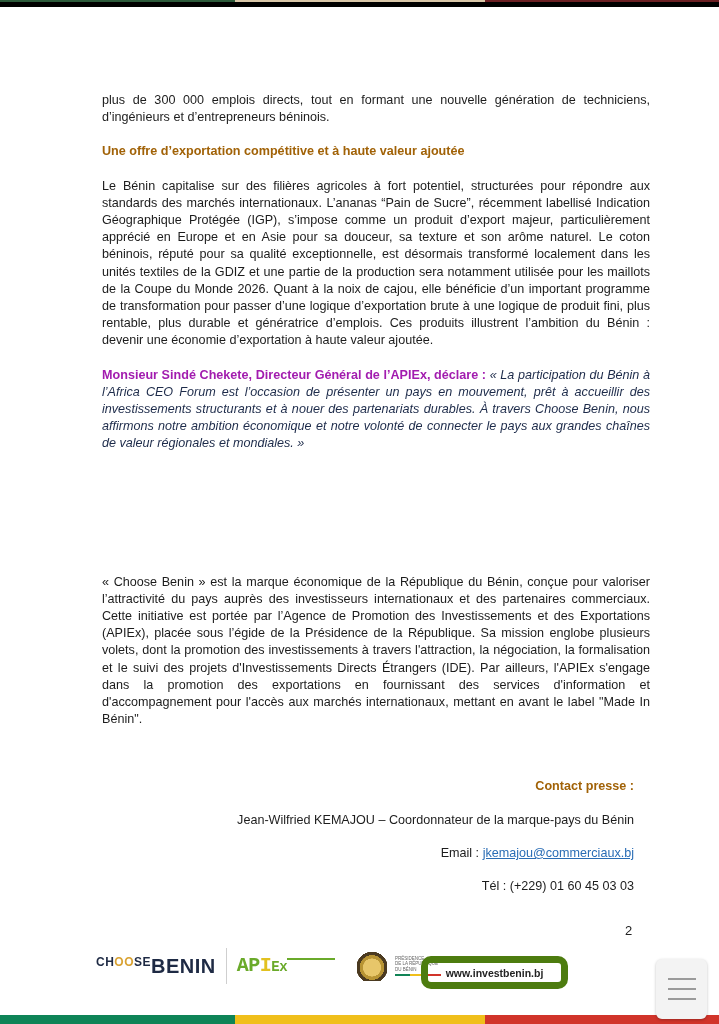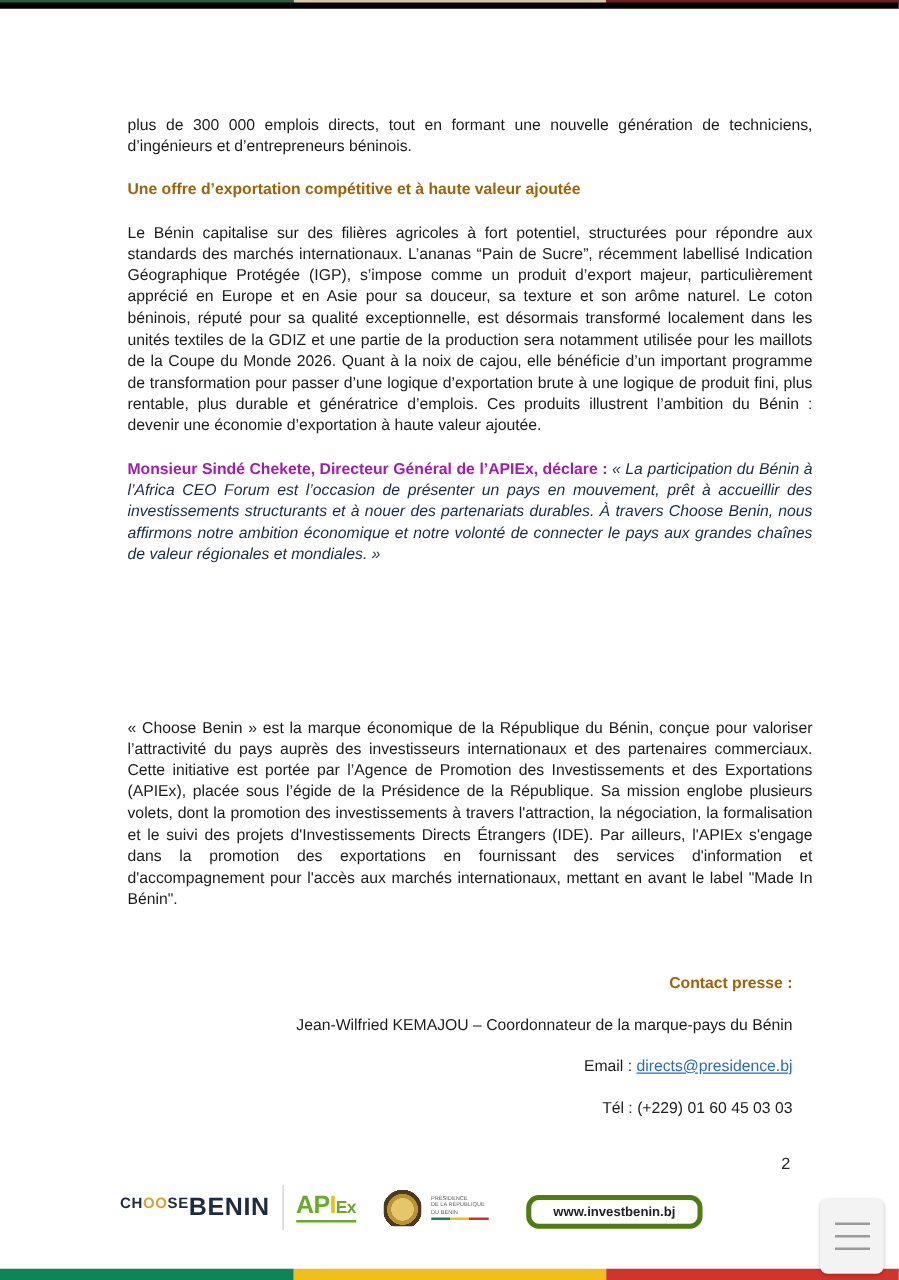--- a/index.html
+++ b/index.html
@@ -26,31 +26,31 @@
     .contact a { color: #2a6db5; text-decoration: underline; }
 
     .page-number { position: absolute; left: 625px; top: 923px; font-size: 13px; color: #222; }
 
     .logos { position: absolute; left: 96px; top: 948px; height: 36px; display: flex; align-items: center; }
     .choose { display: flex; flex-direction: row; line-height: 1; color: #1e2a44; font-weight: bold; }
     .choose .t1 { font-size: 12px; letter-spacing: 0.5px; }
     .choose .t1 .oo { color: #d9a232; }
     .choose .t2 { font-size: 20px; letter-spacing: 0.5px; }
     .vsep { width: 1px; height: 36px; background: #cfcfcf; margin: 0 10px 0 10px; }
-    .apiex { display: flex; flex-direction: column; align-items: flex-start; }
+    .apiex { display: flex; flex-direction: row; align-items: flex-start; font-family: Liberation Mono, monospace; }
     .apiex .word { font-size: 20px; font-weight: bold; color: #6aaa2a; letter-spacing: -0.5px; line-height: 1; }
     .apiex .word .one { color: #e2c120; }
     .apiex .word .ex { font-size: 14px; }
     .apiex .bar { width: 48px; height: 2px; background: #6aaa2a; margin-top: 2px; }
     .presid { display: flex; align-items: center; margin-left: 22px; }
     .crest { width: 30px; height: 30px; border-radius: 6px; background: radial-gradient(circle at 50% 55%, #e7c66a 0 40%, #b89434 41% 55%, #4b3a20 56% 70%, transparent 71%); }
     .presid-text { margin-left: 8px; display: flex; flex-direction: column; font-size: 4.5px; line-height: 5.5px; color: #666; text-transform: uppercase; }
     .presid-text .flag { height: 2px; width: 46px; margin-top: 2px; background: linear-gradient(90deg, #118456 0 33%, #f0bf1b 33% 66%, #d1342a 66% 100%); }
 
-    .url-pill { position: absolute; left: 421px; top: 956px; width: 133px; height: 19px; border: 4px solid #4d7c0f; border-radius: 10px; display: flex; align-items: center; justify-content: center; font-size: 10.5px; font-weight: bold; color: #222; }
+    .url-pill { position: absolute; left: 421px; top: 956px; width: 133px; height: 19px; border: 7px solid #4d7c0f; border-radius: 10px; display: flex; align-items: center; justify-content: center; font-size: 10.5px; font-weight: bold; color: #222; }
 
     .menu-btn { position: absolute; left: 656px; top: 959px; width: 51px; height: 60px; background: #f3f3f3; border-radius: 6px; box-shadow: 0 1px 3px rgba(0,0,0,0.25); display: flex; flex-direction: column; align-items: center; justify-content: center; gap: 8px; z-index: 3; }
     .menu-btn span { display: block; width: 28px; height: 2px; background: #9a9a9a; }
 
     .bottombar { position: absolute; left: 0; top: 1015px; width: 719px; height: 9px; }
     .bottombar .seg { position: absolute; top: 0; height: 9px; }
     .bottombar .g { left: 0; width: 235px; background: #0e8457; }
     .bottombar .y { left: 235px; width: 250px; background: #f0bf1b; }
     .bottombar .r { left: 485px; width: 234px; background: #d1342a; }
   </style>
@@ -71,21 +71,21 @@
   <p class="p">Le Bénin capitalise sur des filières agricoles à fort potentiel, structurées pour répondre aux standards des marchés internationaux. L’ananas “Pain de Sucre”, récemment labellisé Indication Géographique Protégée (IGP), s’impose comme un produit d’export majeur, particulièrement apprécié en Europe et en Asie pour sa douceur, sa texture et son arôme naturel. Le coton béninois, réputé pour sa qualité exceptionnelle, est désormais transformé localement dans les unités textiles de la GDIZ et une partie de la production sera notamment utilisée pour les maillots de la Coupe du Monde 2026. Quant à la noix de cajou, elle bénéficie d’un important programme de transformation pour passer d’une logique d’exportation brute à une logique de produit fini, plus rentable, plus durable et génératrice d’emplois. Ces produits illustrent l’ambition du Bénin : devenir une économie d’exportation à haute valeur ajoutée.</p>
   <div class="gap"></div>
   <p class="p"><span class="quote-lead">Monsieur Sindé Chekete, Directeur Général de l’APIEx, déclare : </span><span class="quote">« La participation du Bénin à l’Africa CEO Forum est l’occasion de présenter un pays en mouvement, prêt à accueillir des investissements structurants et à nouer des partenariats durables. À travers Choose Benin, nous affirmons notre ambition économique et notre volonté de connecter le pays aux grandes chaînes de valeur régionales et mondiales. »</span></p>
   <div class="big-gap"></div>
   <div class="gap"></div>
   <p class="p">« Choose Benin » est la marque économique de la République du Bénin, conçue pour valoriser l’attractivité du pays auprès des investisseurs internationaux et des partenaires commerciaux. Cette initiative est portée par l’Agence de Promotion des Investissements et des Exportations (APIEx), placée sous l’égide de la Présidence de la République. Sa mission englobe plusieurs volets, dont la promotion des investissements à travers l'attraction, la négociation, la formalisation et le suivi des projets d'Investissements Directs Étrangers (IDE). Par ailleurs, l'APIEx s'engage dans la promotion des exportations en fournissant des services d'information et d'accompagnement pour l'accès aux marchés internationaux, mettant en avant le label "Made In Bénin".</p>
   <div class="gap" style="height:34px"></div>
   <div class="contact">
     <p class="h line">Contact presse :</p>
     <p class="line">Jean-Wilfried KEMAJOU – Coordonnateur de la marque-pays du Bénin</p>
-    <p class="line"><span>Email : </span><a title="jkemajou@presidence.bj">directs@presidence.bj</a></p>
+    <p class="line"><span>Email : </span><a title="jkemajou@presidence.bj">jkemajou@commerciaux.bj</a></p>
     <p class="line"><span>Tél : </span><span>(+229) 01 60 45 03 03</span></p>
   </div>
 </div>
 
 <div class="page-number">2</div>
 
 <div class="logos">
   <div class="choose">
     <span class="t1"><span>CH</span><span class="oo">OO</span><span>SE</span></span>
     <span class="t2">BENIN</span>

